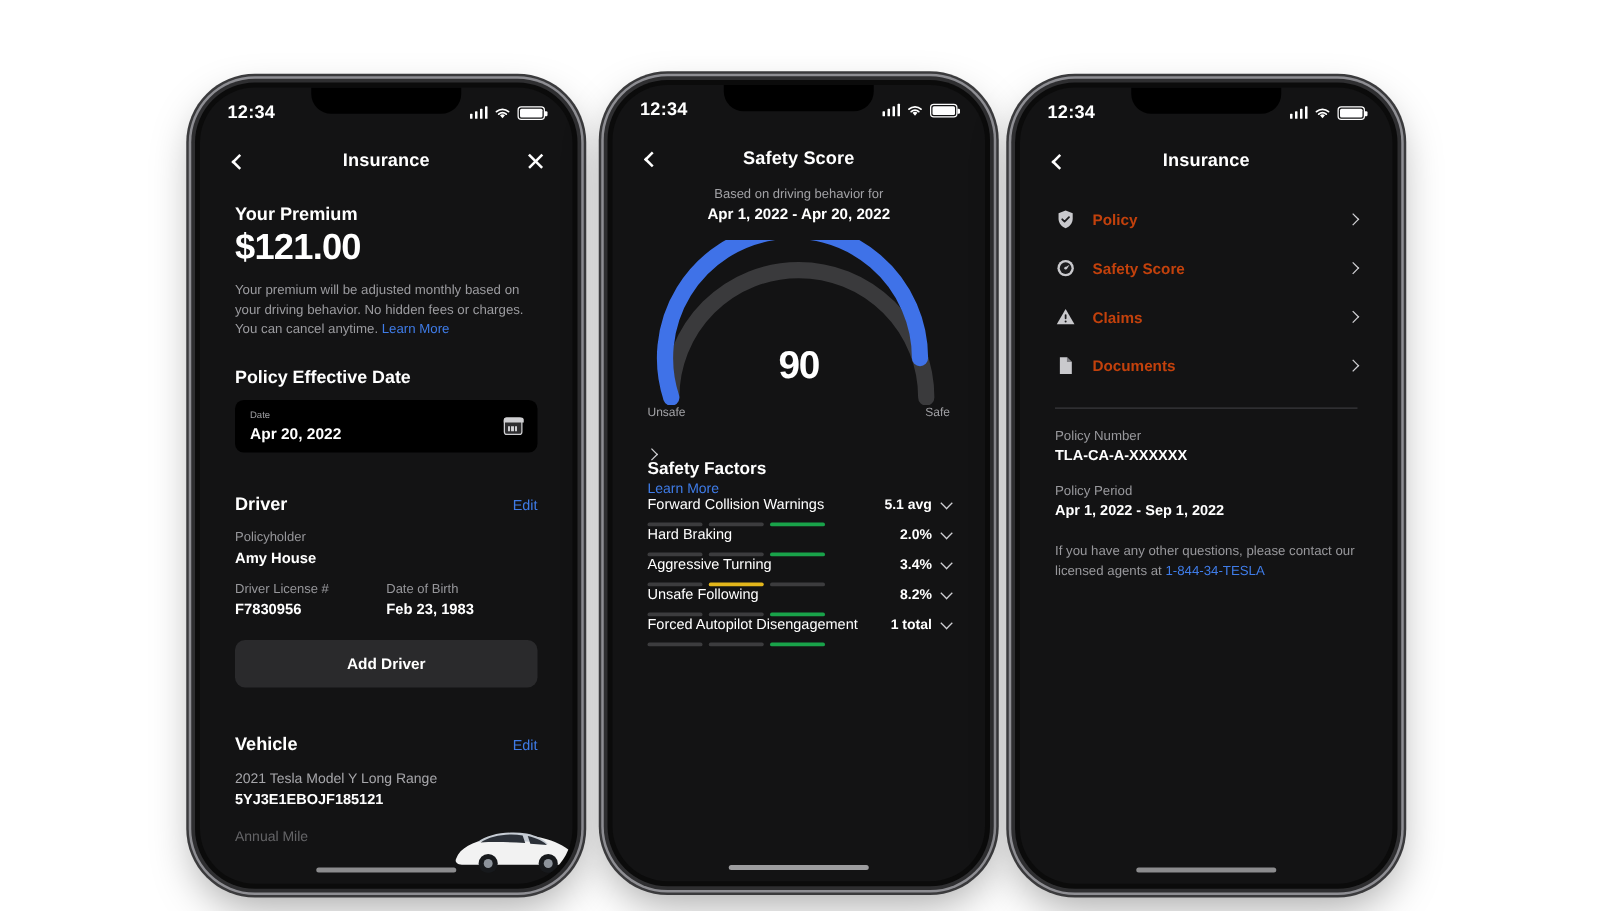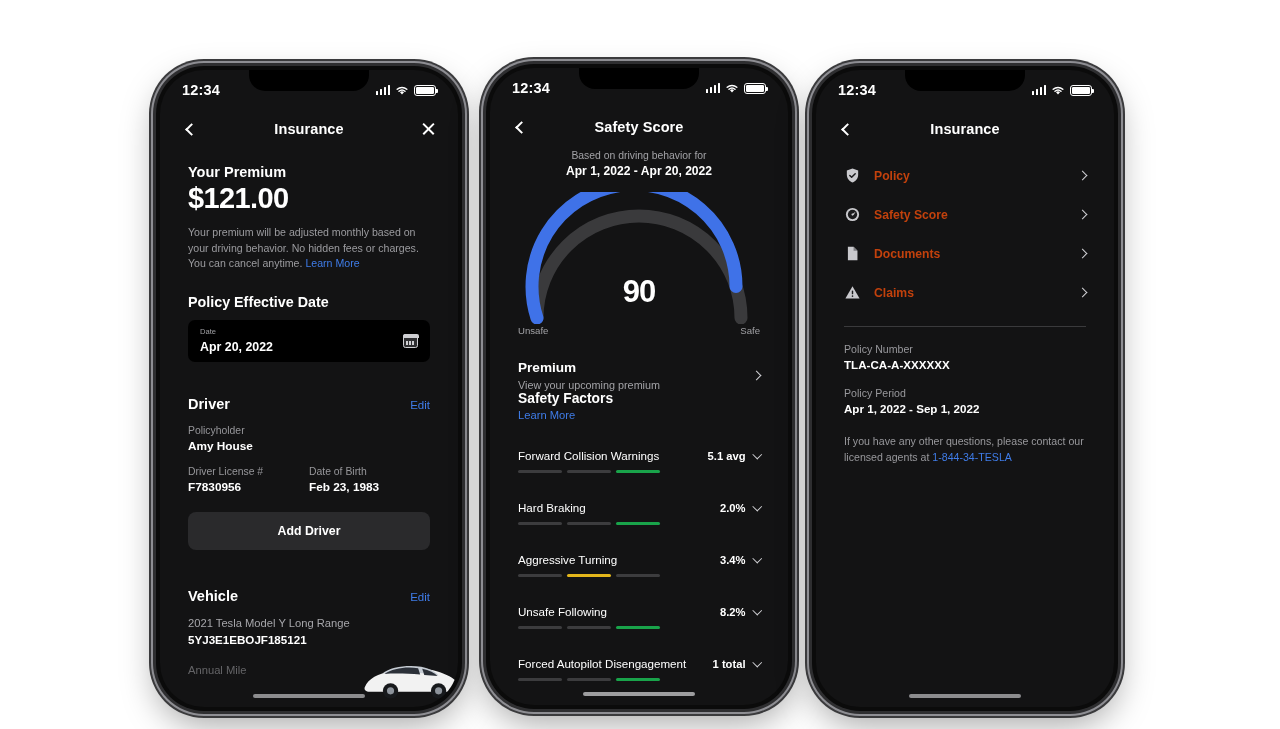--- a/index.html
+++ b/index.html
@@ -146,21 +146,21 @@
 
   .prem-row { margin-top: 8px; display:flex; align-items:center; justify-content: space-between; cursor:pointer; }
   .prem-row .t { font-size: 13.6px; font-weight: bold; }
   .prem-row .s { font-size: 10.8px; color:#a2a2a6; margin-top: 4px; }
   .chev-r { width: 7px; height: 7px; border-top: 1.7px solid #d2d2d6; border-right: 1.7px solid #d2d2d6;
             transform: rotate(45deg); }
 
   .sf-title { font-size: 13.8px; font-weight: bold; }
   .sf-learn { font-size: 11.2px; color: #3f7ce8; margin-top: 3px; cursor: pointer; }
 
-  .factor { margin-top: 28px; }
+  .factor { margin-top: 0; }
   .factor-top { display:flex; align-items:center; justify-content: space-between; }
   .factor-name { font-size: 11.6px; color: #fff; }
   .factor-right { display:flex; align-items:center; gap: 8px; }
   .factor-val { font-size: 11.2px; font-weight: bold; }
   .chev-d { width: 6.5px; height: 6.5px; border-bottom: 1.6px solid #d2d2d6; border-right: 1.6px solid #d2d2d6;
             transform: rotate(45deg); margin-bottom: 3px; cursor:pointer; }
   .segbar { display: flex; gap: 5px; margin-top: 8px; width: 142px; }
   .segbar i { display:block; flex:1; height: 3px; border-radius: 2px; background: #3c3c3e; }
 
   
@@ -311,24 +311,20 @@
           <svg width="240" height="132" viewBox="0 0 240 132">
             <path d="M18 126 A102 102 0 0 1 222 126" stroke="#3a3a3c" stroke-width="13" fill="none" stroke-linecap="round"></path>
             <path id="gauge-fill" d="M18 126 A102 102 0 1 1 217.01 94.48" stroke="#3f72e8" stroke-width="13" fill="none" stroke-linecap="round"></path>
           </svg>
           <div class="gauge-val">90</div>
           <div class="gauge-lab-l">Unsafe</div>
           <div class="gauge-lab-r">Safe</div>
         </div>
 
         <div class="prem-row">
-          <div>
-            <div class="t">Premium</div>
-            <div class="s">View your upcoming premium</div>
-          </div>
           <span class="chev-r"></span>
         </div>
 
         <div class="sf-title">Safety Factors</div>
         <div class="sf-learn">Learn More</div>
 
         <div id="factor-list">
             <div class="factor">
               <div class="factor-top">
                 <span class="factor-name">Forward Collision Warnings</span>
@@ -459,38 +455,38 @@
                   <path d="M16.4 8.2l-4.1 2.6-1.2 2.6 2.7-1.1z" fill="#c9c9cd"></path>
                   <circle cx="12" cy="12" r="1.5" fill="#c9c9cd"></circle>
                 </svg>
               </span>
               <span class="mlabel">Safety Score</span>
               <span class="chev-r"></span>
             </div>
             <div class="menu-item">
               <span class="mi-icon">
                 <svg viewBox="0 0 24 24" width="17" height="17">
-                  <path d="M5.5 2.5h8l5.5 5.5v13.5h-13.5z" fill="#c9c9cd"></path>
-                  <path d="M13.5 2.5v5.5h5.5z" fill="#7d7d82"></path>
-                </svg>
-              </span>
-              <span class="mlabel">Documents</span>
-              <span class="chev-r"></span>
-            </div>
-            <div class="menu-item">
-              <span class="mi-icon">
-                <svg viewBox="0 0 24 24" width="17" height="17">
                   <path d="M12 3.2L22 20.4H2z" fill="#c9c9cd"></path>
                   <rect x="11" y="9" width="2" height="5.6" rx="1" fill="#1b1b1d"></rect>
                   <circle cx="12" cy="17.2" r="1.15" fill="#1b1b1d"></circle>
                 </svg>
               </span>
               <span class="mlabel">Claims</span>
               <span class="chev-r"></span>
             </div>
+            <div class="menu-item">
+              <span class="mi-icon">
+                <svg viewBox="0 0 24 24" width="17" height="17">
+                  <path d="M5.5 2.5h8l5.5 5.5v13.5h-13.5z" fill="#c9c9cd"></path>
+                  <path d="M13.5 2.5v5.5h5.5z" fill="#7d7d82"></path>
+                </svg>
+              </span>
+              <span class="mlabel">Documents</span>
+              <span class="chev-r"></span>
+            </div>
           </div>
         <div class="divider"></div>
 
         <div class="p3-lab">Policy Number</div>
         <div class="p3-val">TLA-CA-A-XXXXXX</div>
         <div class="p3-lab">Policy Period</div>
         <div class="p3-val">Apr 1, 2022 - Sep 1, 2022</div>
         <div class="p3-note"><span>If you have any other questions, please contact our licensed agents at </span><span class="link-inline">1-844-34-TESLA</span></div>
       </div>
 

